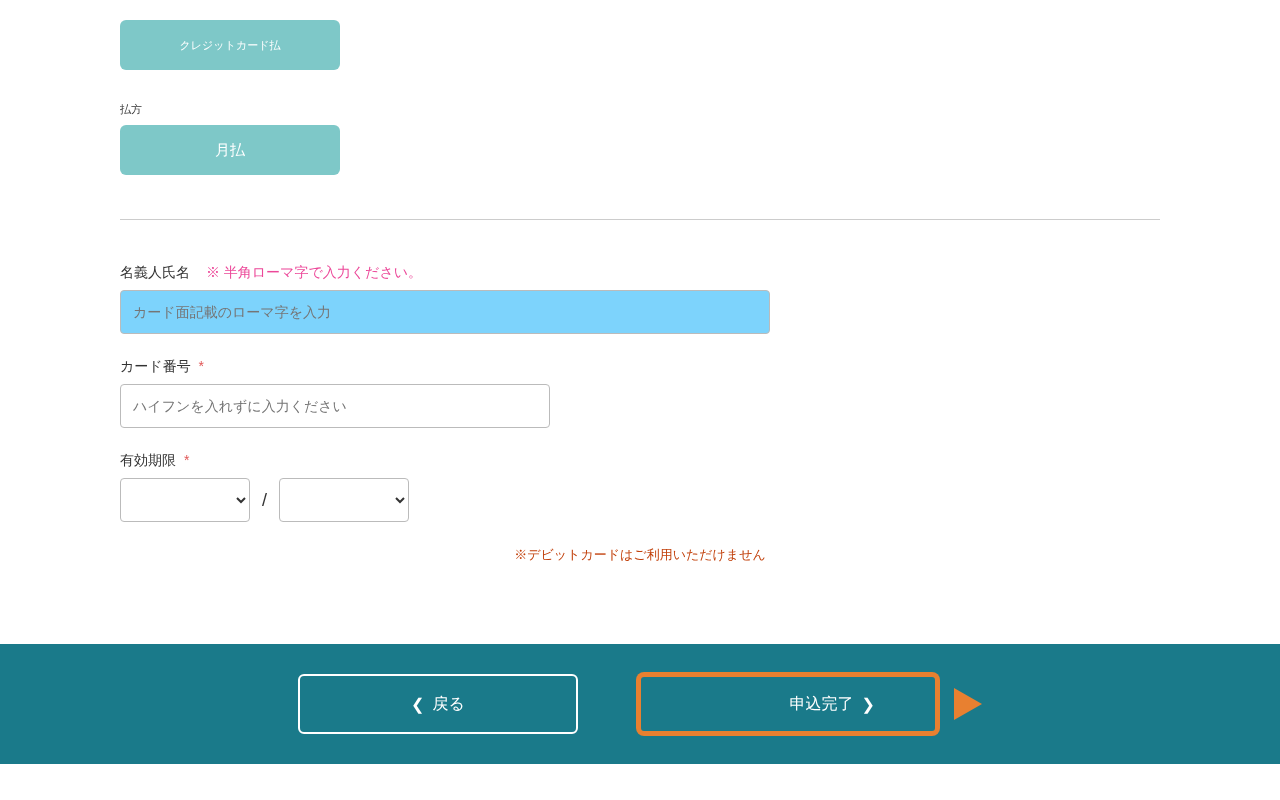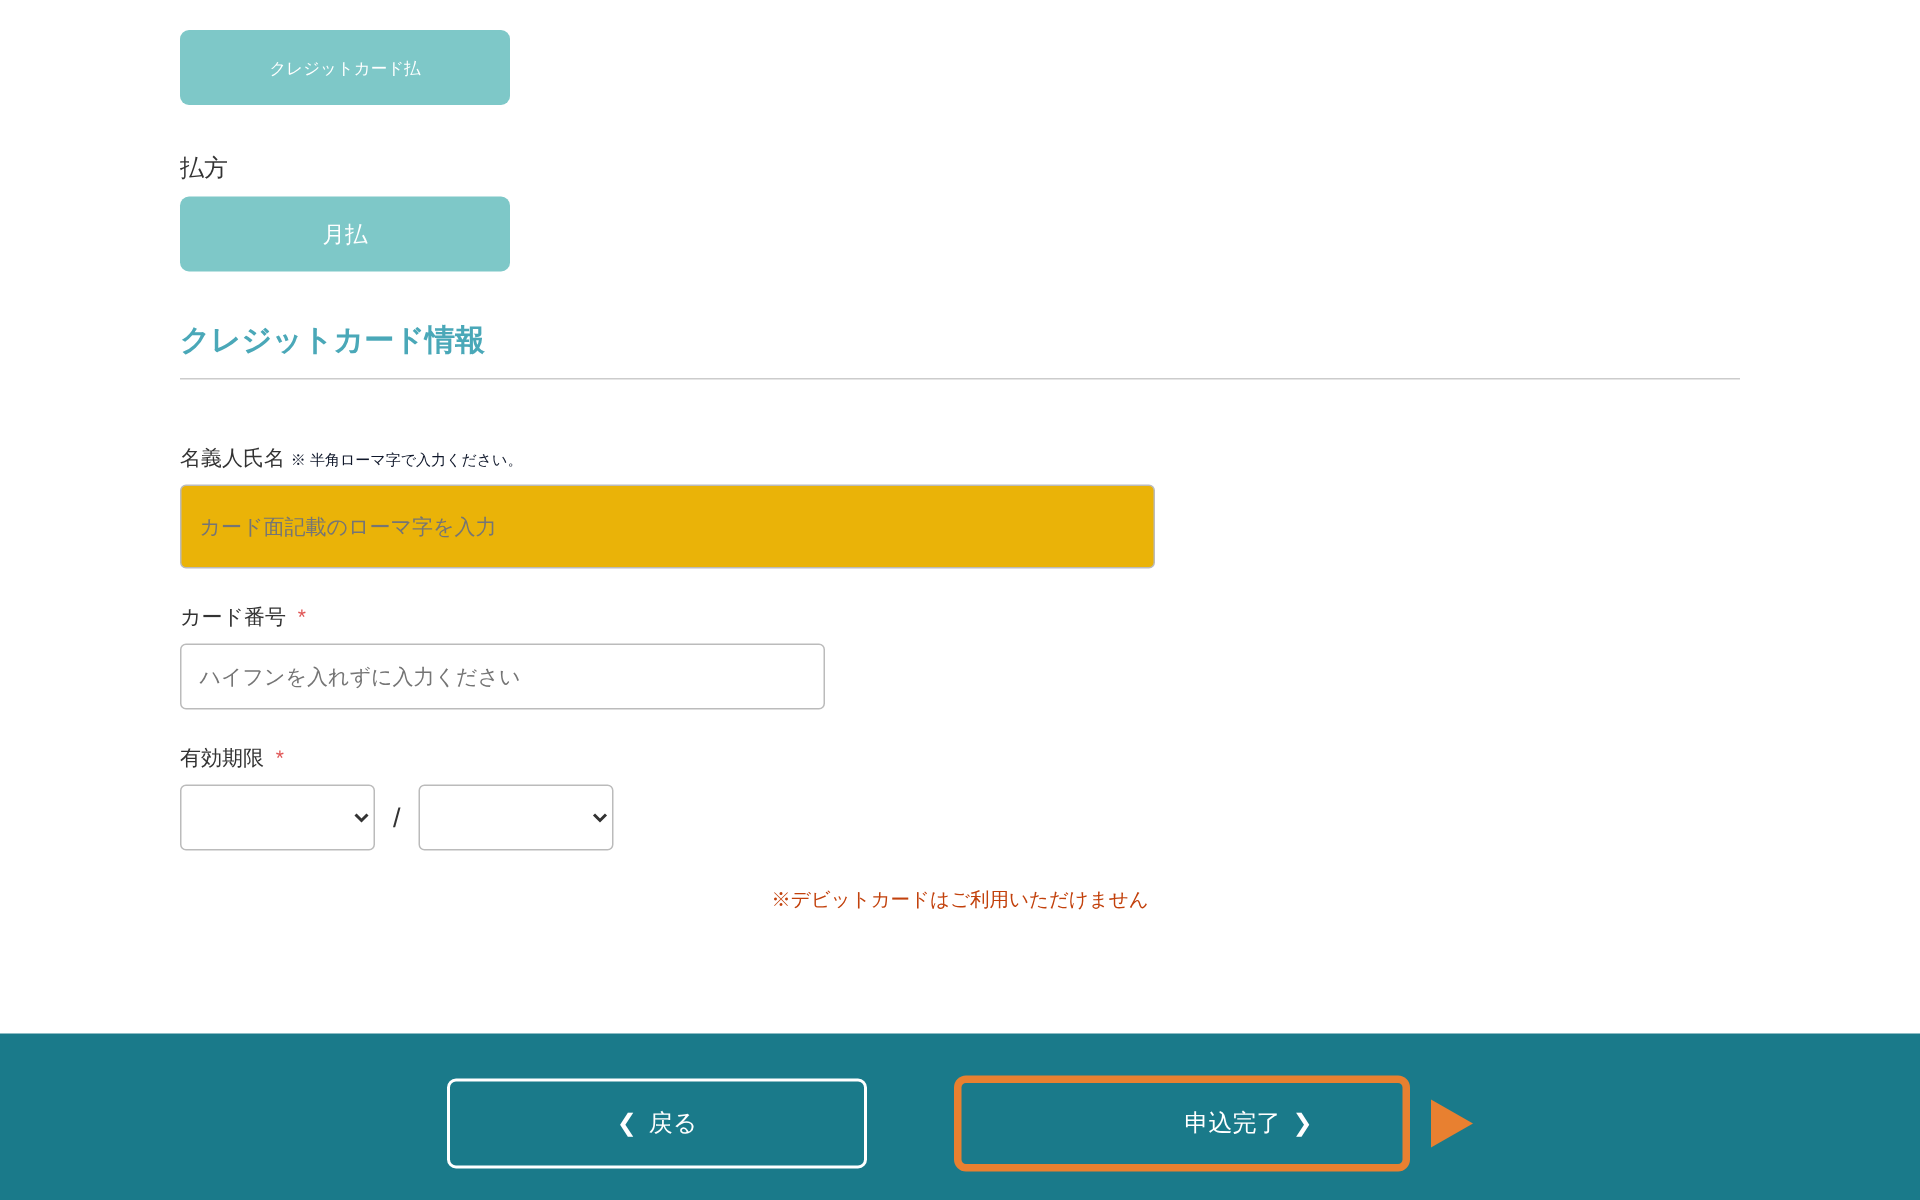--- a/index.html
+++ b/index.html
@@ -23,21 +23,21 @@
       border-radius: 6px;
       padding: 10px 30px;
       font-size: 11px;
       cursor: pointer;
       margin-bottom: 24px;
       min-width: 220px;
       height: 50px;
     }
 
     .field-label {
-      font-size: 16px;
+      font-size: 11px;
       color: #333;
       margin-bottom: 8px;
       font-weight: normal;
     }
 
     .payment-cycle-btn {
       background: #7ec8c8;
       color: #fff;
       border: none;
       border-radius: 6px;
@@ -72,35 +72,35 @@
     }
 
     .form-label {
       display: block;
       font-size: 14px;
       color: #333;
       margin-bottom: 8px;
     }
 
     .required-note {
-      color: #0f172a;
-      font-size: 10px;
-      margin-left: 0;
+      color: #ec4899;
+      font-size: 14px;
+      margin-left: 12px;
     }
 
     .form-input {
       width: 100%;
       max-width: 650px;
-      height: 56px;
+      height: 44px;
       border: 1px solid #bbb;
       border-radius: 4px;
       padding: 16px 12px;
       font-size: 14px;
       color: #333;
-      background: #eab308;
+      background: #7dd3fc;
       outline: none;
     }
 
     .form-input-medium {
       width: 100%;
       max-width: 430px;
       height: 44px;
       border: 1px solid #bbb;
       border-radius: 4px;
       padding: 0 12px;
@@ -231,21 +231,20 @@
     <button class="payment-method-btn">クレジットカード払</button>
   </div>
 
   <div class="field-label">払方</div>
 
   <div style="margin-bottom: 32px;">
     <button class="payment-cycle-btn">月払</button>
   </div>
 
   <div class="section-header" style="flex-direction: column; align-items: flex-start; gap: 0;">
-    <h2 class="section-title">クレジットカード情報</h2>
     <hr class="section-divider" style="width: 100%; margin-top: 12px;">
   </div>
 
   <div class="form-group">
     <label class="form-label">
       <span>名義人氏名</span>
       <span class="required-note">※ 半角ローマ字で入力ください。</span>
     </label>
     <input type="text" class="form-input" placeholder="カード面記載のローマ字を入力" style="">
   </div>

